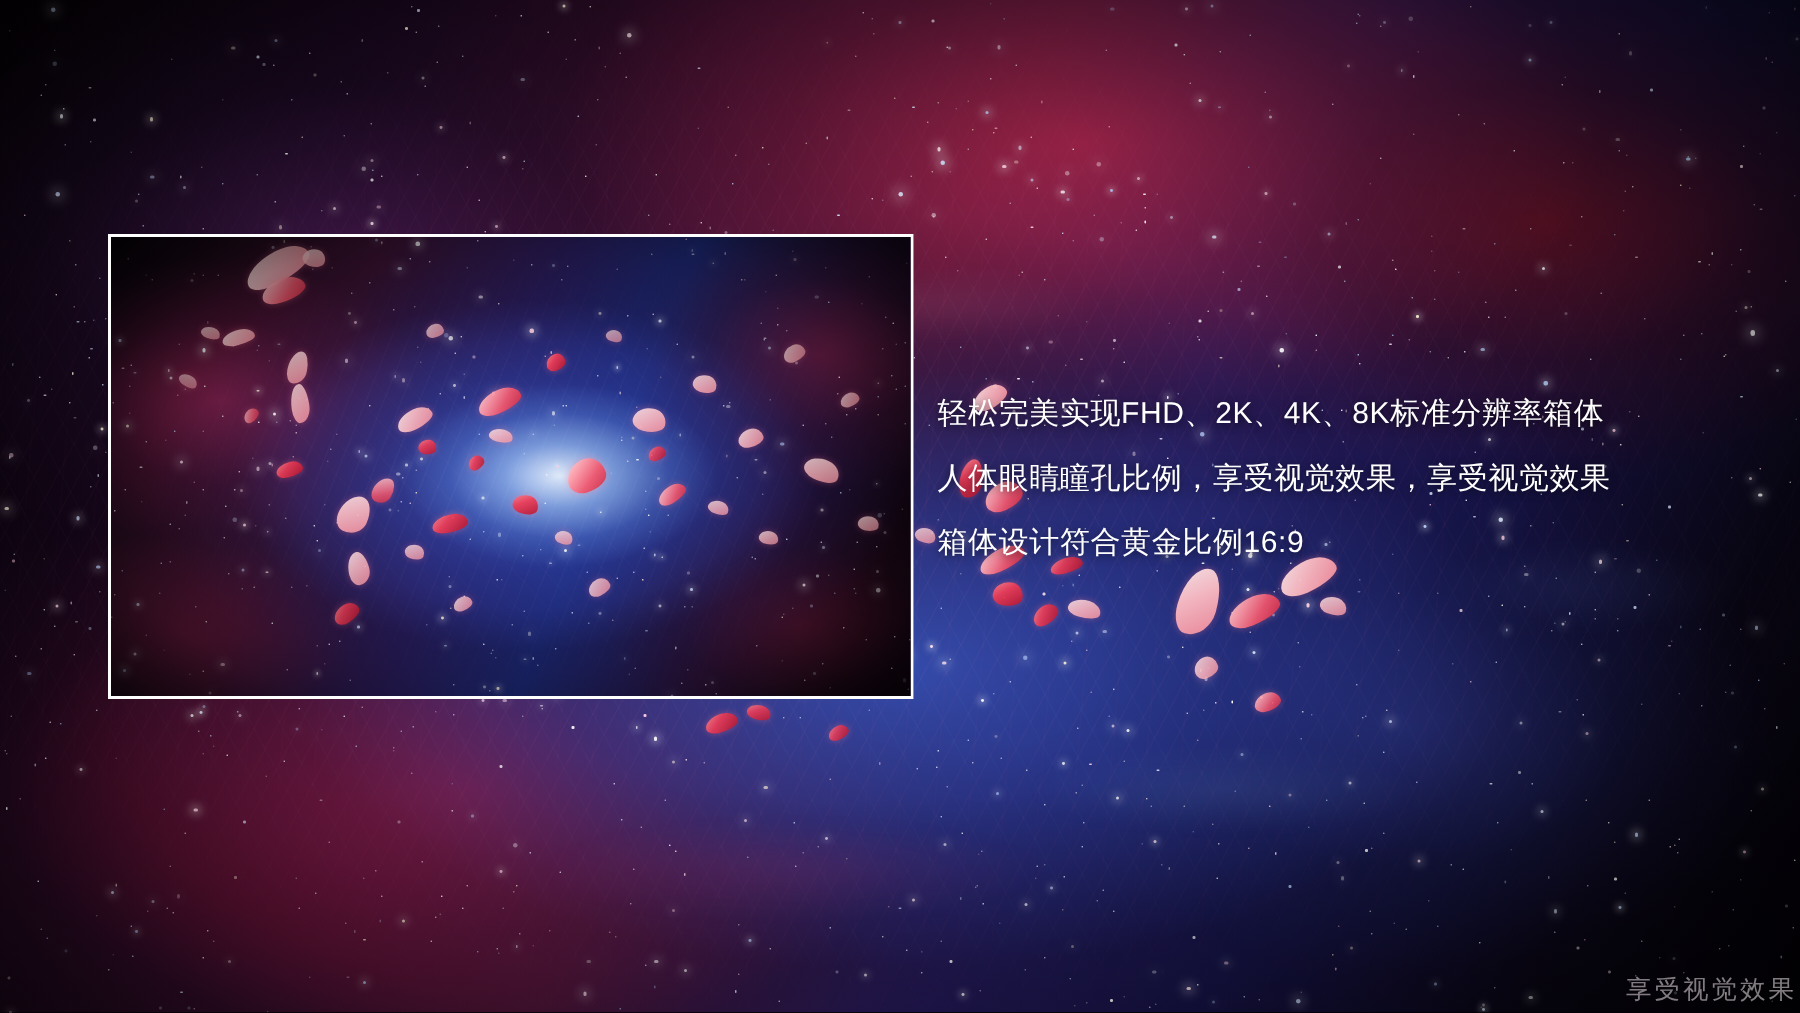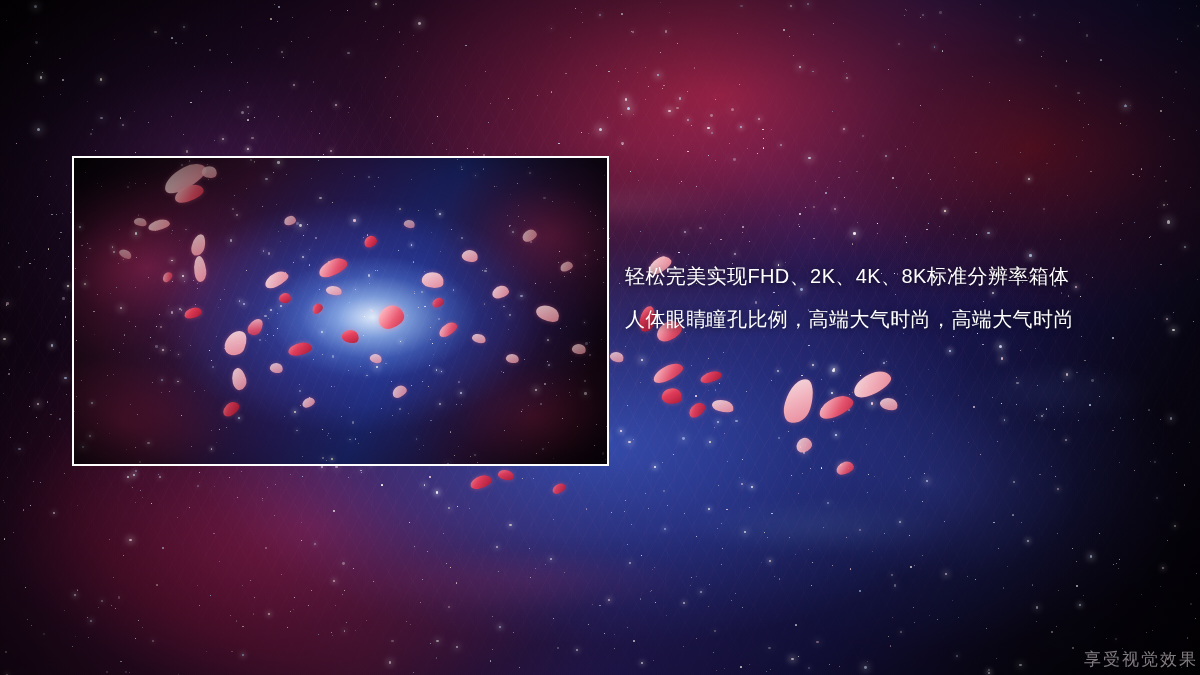--- a/index.html
+++ b/index.html
@@ -1734,18 +1734,19 @@
       <div class="petal" style="left: 836px; top: 462px; width: 18px; height: 12px; transform: rotate(-16deg); opacity: 0.88;"></div>
       <div class="petal deep" style="left: 470px; top: 476px; width: 22px; height: 12px; transform: rotate(-16deg); opacity: 0.9;"></div>
       <div class="petal deep" style="left: 498px; top: 470px; width: 16px; height: 10px; transform: rotate(18deg); opacity: 0.88;"></div>
       <div class="petal deep" style="left: 552px; top: 484px; width: 14px; height: 9px; transform: rotate(-22deg); opacity: 0.85;"></div>
       <div class="petal pale" style="left: 610px; top: 352px; width: 14px; height: 10px; transform: rotate(24deg); opacity: 0.8;"></div>
     </div>
 
 
   <div id="body-copy">
     <div>轻松完美实现FHD、2K、4K、8K标准分辨率箱体</div>
-    <div>人体眼睛瞳孔比例，高端大气时尚，高端大气时尚</div>
+    <div>人体眼睛瞳孔比例，享受视觉效果，享受视觉效果</div>
+    <div>箱体设计符合黄金比例16:9</div>
   </div>
 
   <div id="watermark">享受视觉效果</div>
 
 </div>
 
 </body></html>

